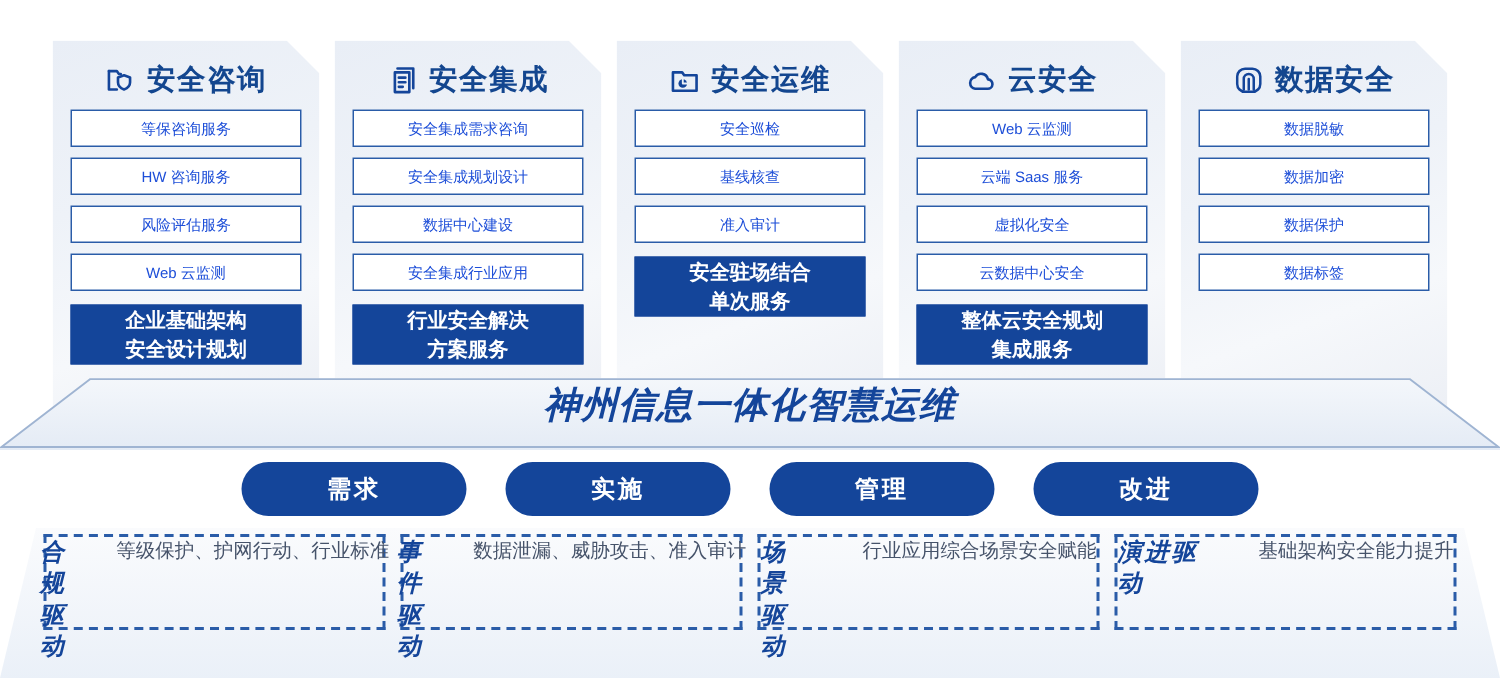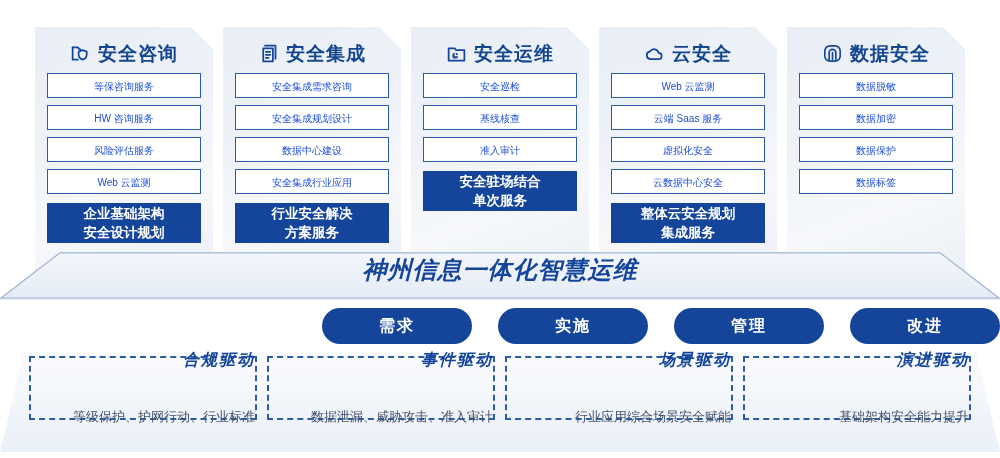--- a/index.html
+++ b/index.html
@@ -64,42 +64,42 @@
   .banner-text{
     position:absolute;left:0;top:252px;width:1000px;height:36px;
     display:flex;align-items:center;justify-content:center;
     font-size:24px;font-weight:bold;font-style:italic;color:#14459a;
     letter-spacing:1px;
   }
 
   
   .pills{
     position:absolute;left:0;top:308px;width:1000px;height:38px;
-    display:flex;justify-content:flex-end;gap:26px;
+    display:flex;justify-content:center;gap:26px;
   }
   .pill{
     width:150px;height:36px;border-radius:18px;background:#14459a;
     color:#fff;font-size:16px;font-weight:bold;
     display:flex;align-items:center;justify-content:center;letter-spacing:2px;
   }
 
   
   .drivers-wrap{
     position:absolute;left:0;top:352px;width:1000px;height:102px;
     background:linear-gradient(180deg,#fafbfd 0%,#eaf0f8 100%);
     -webkit-clip-path:polygon(24px 0, 976px 0, 1000px 100px, 0 100px);
     clip-path:polygon(24px 0, 976px 0, 1000px 100px, 0 100px);
   }
   .drivers{
     position:absolute;left:0;top:356px;width:1000px;height:90px;
     display:flex;justify-content:center;gap:10px;
   }
   .driver{
     width:228px;height:64px;border:2px dashed #2a5ca8;background:transparent;
-    display:flex;flex-direction:column;align-items:flex-end;justify-content:center;
+    display:flex;flex-direction:row;align-items:flex-start;justify-content:center;
     box-sizing:border-box;
     gap:33px;
   }
   .driver-title{
     font-size:16px;font-weight:bold;font-style:italic;color:#14459a;
     letter-spacing:2px;margin-bottom:4px;
   }
   .driver-desc{font-size:13px;color:#46536a;white-space:nowrap;}
 </style>
 </head>

